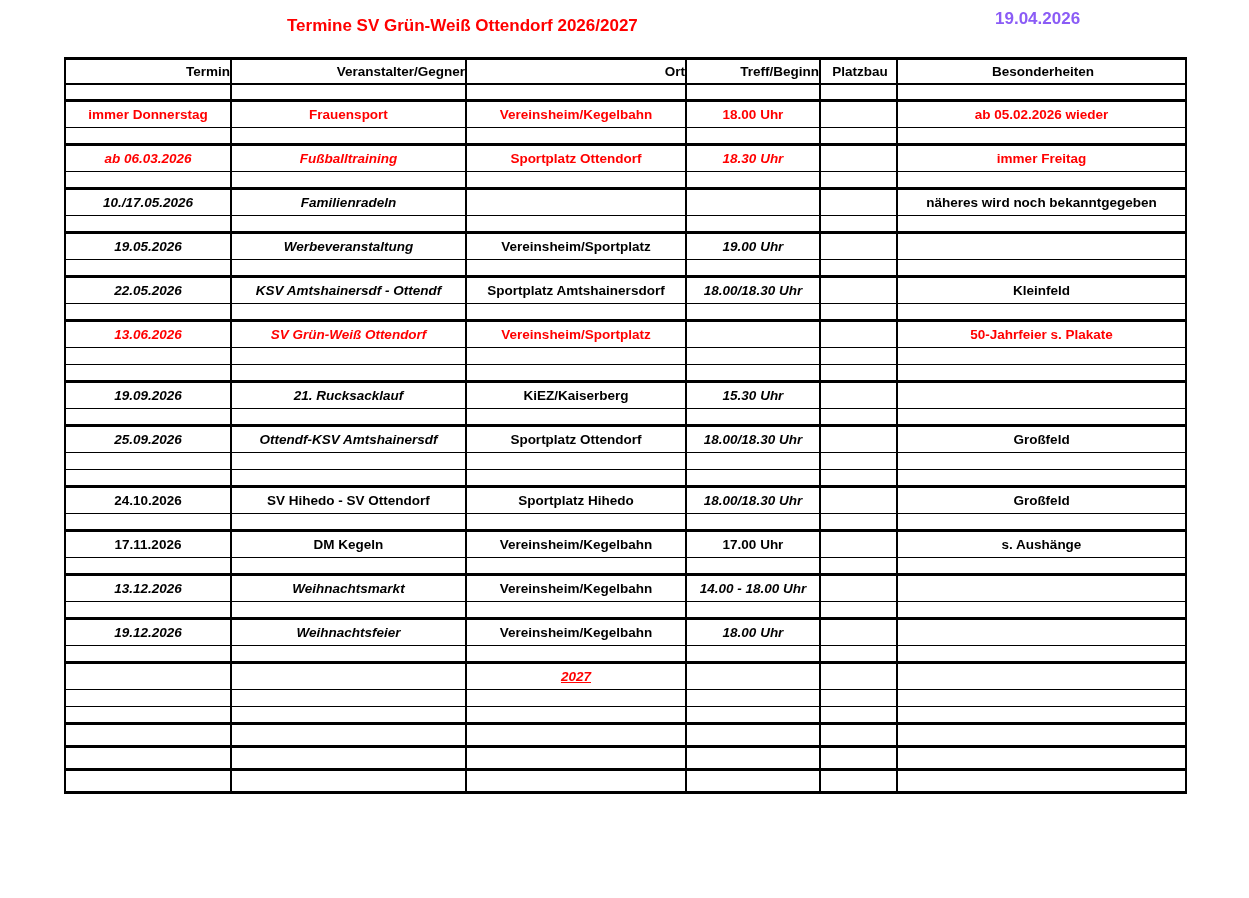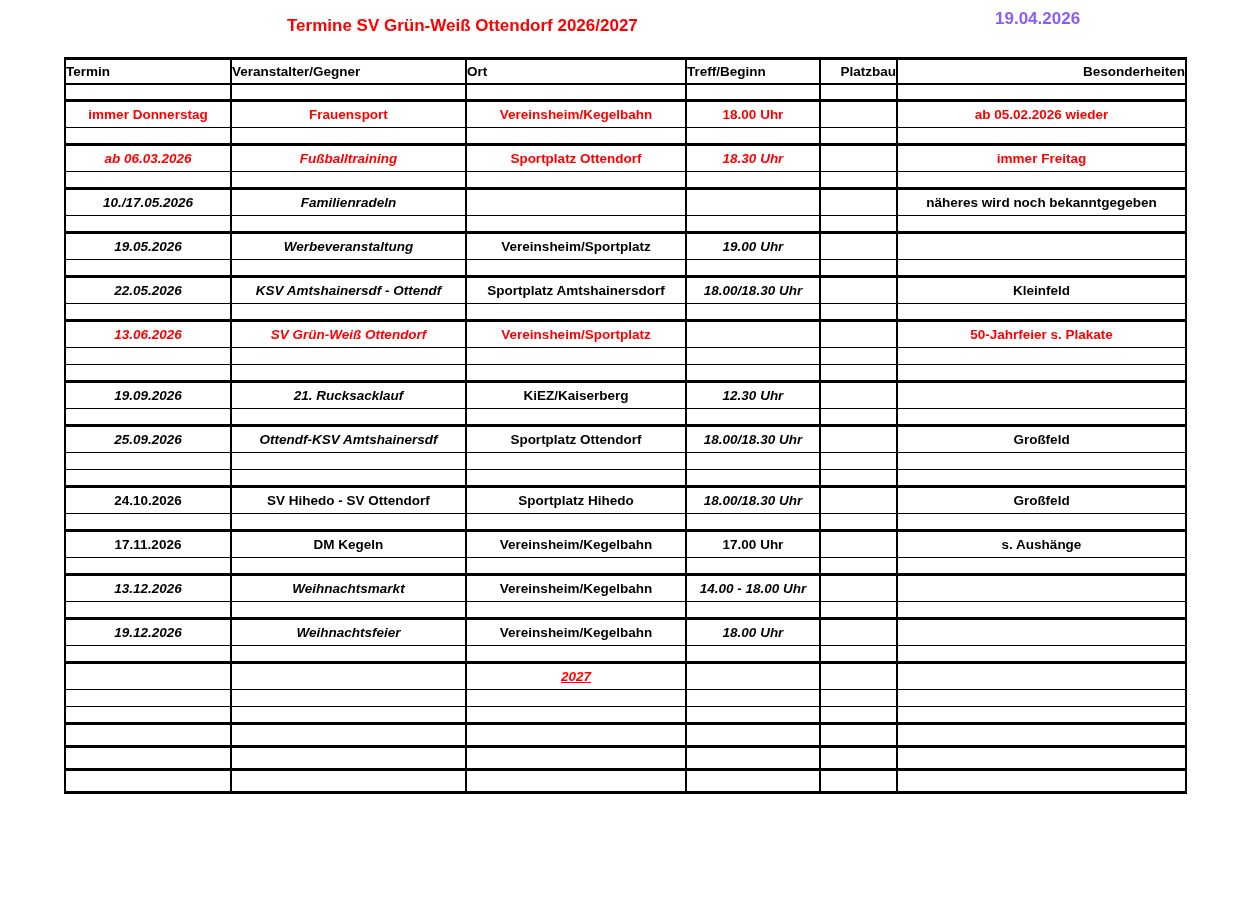--- a/index.html
+++ b/index.html
@@ -47,23 +47,23 @@
     overflow: hidden;
     white-space: nowrap;
     font-size: 13.5px;
     font-weight: bold;
     color: #000;
   }
   thead tr { height: 25px; }
   thead th {
     border-top: 3px solid #000;
     border-bottom: 2px solid #000;
-    text-align: left;
-  }
-  thead th.align-left { text-align: right; padding-left: 3px; }
+    text-align: right;
+  }
+  thead th.align-left { text-align: center; padding-left: 3px; }
   tr.data { height: 27px; margin-top: 12px; }
   tr.data td {
     border-top: 3px solid #000;
     border-bottom: 1px solid #000;
     text-align: center;
   }
   tr.spacer { height: 17px; }
   tr.spacer td {
     border-top: 1px solid #000;
     border-bottom: 1px solid #000;
@@ -213,21 +213,21 @@
         <td></td>
         <td></td>
         <td></td>
         <td></td>
         <td></td>
       </tr>
       <tr class="data">
         <td><span class="italic ">19.09.2026</span></td>
         <td><span class="italic ">21. Rucksacklauf</span></td>
         <td><span class="">KiEZ/Kaiserberg</span></td>
-        <td><span class="italic ">12.30 Uhr</span></td>
+        <td><span class="italic ">15.30 Uhr</span></td>
         <td></td>
         <td></td>
       </tr>
       <tr class="spacer">
         <td></td>
         <td></td>
         <td></td>
         <td></td>
         <td></td>
         <td></td>

